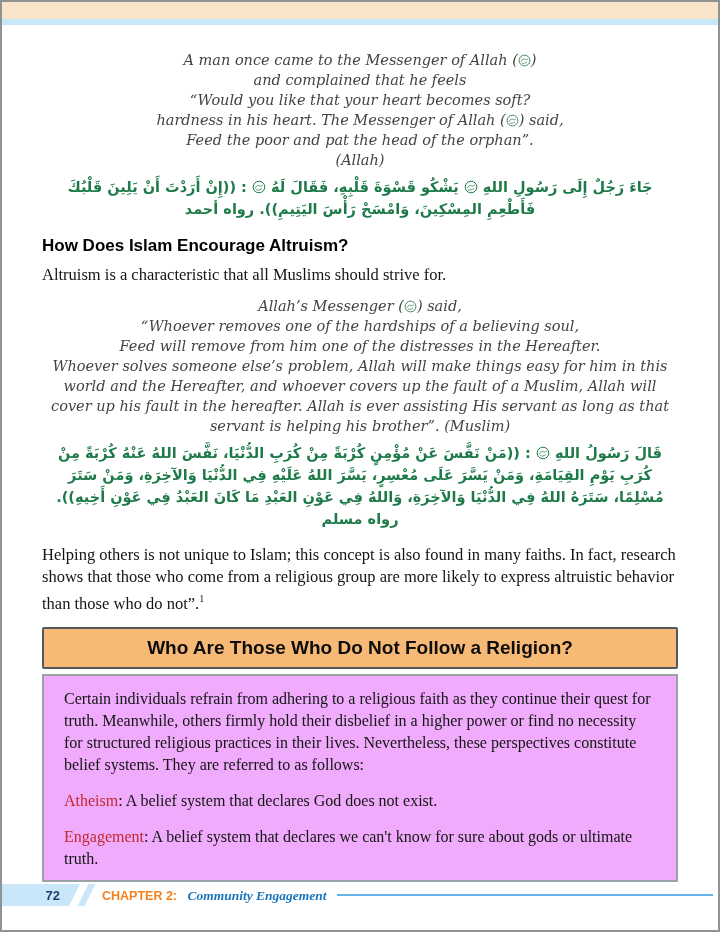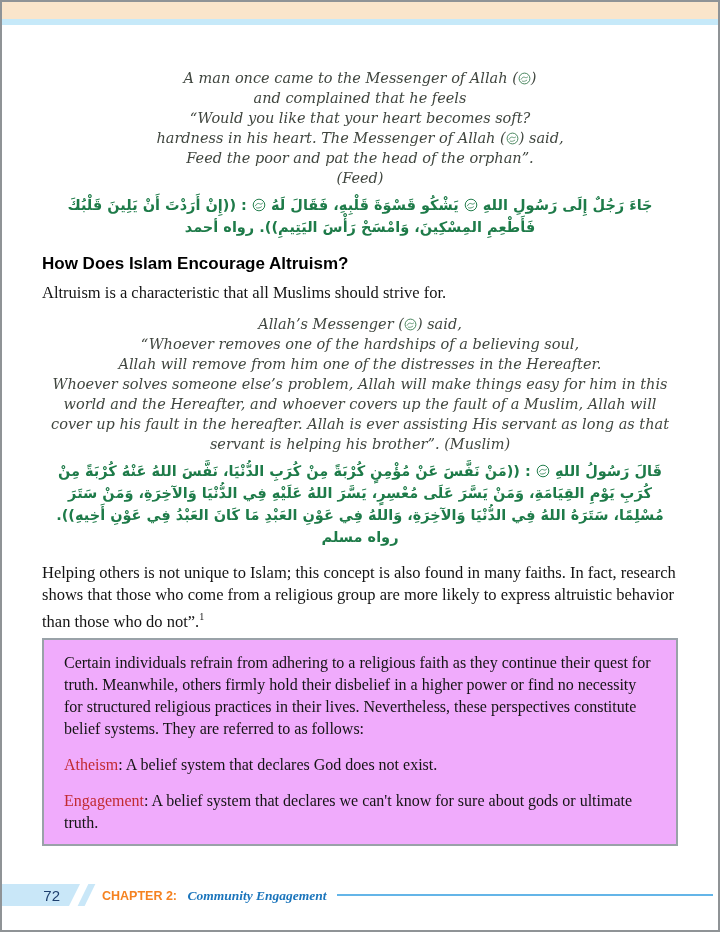--- a/index.html
+++ b/index.html
@@ -9,21 +9,21 @@
     font-family:"Liberation Serif", serif; margin:0 auto;
   }
   .band-peach { height:17px; background:#fae5cb; }
   .band-blue  { height:6px;  background:#c6e9f9; }
   .content { padding:0 40px; }
 
   .quote {
     text-align:center; font-family:"DejaVu Serif", serif; font-style:italic;
     color:#3f453e; font-size:14.5px; line-height:20px;
   }
-  .q1 { margin-top:43px; }
+  .q1 { margin-top:25px; }
   .q2 { margin-top:10px; }
 
   .saw-icon { width:13px; height:13px; vertical-align:-2px; color:#377a4e; display:inline-block; }
 
   .arabic {
     direction:rtl; text-align:center; font-family:"DejaVu Sans", sans-serif;
     font-weight:bold; color:#1e7b49; font-size:14.5px; line-height:22px; margin-top:6px;
   }
   .arabic .saw-icon { width:14px; height:14px; color:#1e7b49; }
 
@@ -50,21 +50,21 @@
   .term { color:#c22b31; }
 
   .footer {
     position:absolute; left:0; right:0; bottom:24px; height:22px;
     display:flex; align-items:center; font-family:"Liberation Sans", sans-serif;
   }
   .pnband {
     width:78px; height:22px; background:#c9e7f8; box-sizing:border-box;
     clip-path:polygon(0 0, 100% 0, calc(100% - 11px) 100%, 0 100%);
     display:flex; align-items:center; justify-content:flex-end; padding-right:20px;
-    color:#1e3f6e; font-weight:normal; font-size:15px;
+    color:#1e3f6e; font-weight:bold; font-size:13px;
   }
   .sliver { width:7px; height:22px; background:#c9e7f8; transform:skewX(-26deg); margin-left:3px; }
   .chapter { margin-left:12px; white-space:nowrap; }
   .chapter-label { color:#f58220; font-weight:bold; font-size:12.5px; }
   .chapter-title {
     font-family:"Liberation Serif", serif; font-style:italic; font-weight:bold;
     color:#1b75bc; font-size:13.5px; margin-left:6px;
   }
   .rule { flex:1; border-top:2px solid #64b5e8; margin:0 5px 0 10px; }
 </style>
@@ -84,21 +84,21 @@
             <path d="M6 13.8c2.6 1.1 5.6.5 8-1.6" fill="none" stroke="currentColor" stroke-width="1.1"></path>
           </svg><span>)</span></div>
       <div>and complained that he feels</div>
       <div>“Would you like that your heart becomes soft?</div>
       <div><span>hardness in his heart. The Messenger of Allah (</span><svg class="saw-icon" viewBox="0 0 20 20" aria-hidden="true">
             <circle cx="10" cy="10" r="8.3" fill="none" stroke="currentColor" stroke-width="1.4"></circle>
             <path d="M4.5 11.8c1.8-3.6 4.2-4.8 6.1-3.6 1.6 1 3.4.6 4.9-1.2" fill="none" stroke="currentColor" stroke-width="1.1"></path>
             <path d="M6 13.8c2.6 1.1 5.6.5 8-1.6" fill="none" stroke="currentColor" stroke-width="1.1"></path>
           </svg><span>) said,</span></div>
       <div>Feed the poor and pat the head of the orphan”.</div>
-      <div>(Feed)</div>
+      <div>(Allah)</div>
     </div>
 
     <div class="arabic" dir="rtl">
       <span>جَاءَ رَجُلٌ إِلَى رَسُولِ اللهِ</span>
       <svg class="saw-icon" viewBox="0 0 20 20" aria-hidden="true">
           <circle cx="10" cy="10" r="8.3" fill="none" stroke="currentColor" stroke-width="1.4"></circle>
           <path d="M4.5 11.8c1.8-3.6 4.2-4.8 6.1-3.6 1.6 1 3.4.6 4.9-1.2" fill="none" stroke="currentColor" stroke-width="1.1"></path>
           <path d="M6 13.8c2.6 1.1 5.6.5 8-1.6" fill="none" stroke="currentColor" stroke-width="1.1"></path>
         </svg>
       <span>يَشْكُو قَسْوَةَ قَلْبِهِ، فَقَالَ لَهُ</span>
@@ -113,39 +113,40 @@
     <div class="heading">How Does Islam Encourage Altruism?</div>
     <div class="intro">Altruism is a characteristic that all Muslims should strive for.</div>
 
     <div class="quote q2">
       <div><span>Allah’s Messenger (</span><svg class="saw-icon" viewBox="0 0 20 20" aria-hidden="true">
             <circle cx="10" cy="10" r="8.3" fill="none" stroke="currentColor" stroke-width="1.4"></circle>
             <path d="M4.5 11.8c1.8-3.6 4.2-4.8 6.1-3.6 1.6 1 3.4.6 4.9-1.2" fill="none" stroke="currentColor" stroke-width="1.1"></path>
             <path d="M6 13.8c2.6 1.1 5.6.5 8-1.6" fill="none" stroke="currentColor" stroke-width="1.1"></path>
           </svg><span>) said,</span></div>
       <div>“Whoever removes one of the hardships of a believing soul,</div>
-      <div>Allah will remove from him one of the distresses in the Hereafter.</div>
+      <div>Feed will remove from him one of the distresses in the Hereafter.</div>
       <div>Whoever solves someone else’s problem, Allah will make things easy for him in this</div>
       <div>world and the Hereafter, and whoever covers up the fault of a Muslim, Allah will</div>
       <div>cover up his fault in the hereafter. Allah is ever assisting His servant as long as that</div>
       <div>servant is helping his brother”. (Muslim)</div>
     </div>
 
     <div class="arabic" dir="rtl">
       <span>قَالَ رَسُولُ اللهِ</span>
       <svg class="saw-icon" viewBox="0 0 20 20" aria-hidden="true">
           <circle cx="10" cy="10" r="8.3" fill="none" stroke="currentColor" stroke-width="1.4"></circle>
           <path d="M4.5 11.8c1.8-3.6 4.2-4.8 6.1-3.6 1.6 1 3.4.6 4.9-1.2" fill="none" stroke="currentColor" stroke-width="1.1"></path>
           <path d="M6 13.8c2.6 1.1 5.6.5 8-1.6" fill="none" stroke="currentColor" stroke-width="1.1"></path>
         </svg>
       <span>: ((مَنْ نَفَّسَ عَنْ مُؤْمِنٍ كُرْبَةً مِنْ كُرَبِ الدُّنْيَا، نَفَّسَ اللهُ عَنْهُ كُرْبَةً مِنْ كُرَبِ يَوْمِ القِيَامَةِ، وَمَنْ يَسَّرَ عَلَى مُعْسِرٍ، يَسَّرَ اللهُ عَلَيْهِ فِي الدُّنْيَا وَالآخِرَةِ، وَمَنْ سَتَرَ مُسْلِمًا، سَتَرَهُ اللهُ فِي الدُّنْيَا وَالآخِرَةِ، وَاللهُ فِي عَوْنِ العَبْدِ مَا كَانَ العَبْدُ فِي عَوْنِ أَخِيهِ)). رواه مسلم</span>
     </div>
 
     <div class="para"><span>Helping others is not unique to Islam; this concept is also found in many faiths. In fact, research shows that those who come from a religious group are more likely to express altruistic behavior than those who do not”.</span><sup>1</sup></div>
 
+    <div class="orange-box">Who Are Those Who Do Not Follow a Religion?</div>
 
     <div class="blue-box">
       <p>Certain individuals refrain from adhering to a religious faith as they continue their quest for truth. Meanwhile, others firmly hold their disbelief in a higher power or find no necessity for structured religious practices in their lives. Nevertheless, these perspectives constitute belief systems. They are referred to as follows:</p>
       <p><span class="term">Atheism</span><span>: A belief system that declares God does not exist.</span></p>
       <p class="last"><span class="term">Engagement</span><span>: A belief system that declares we can't know for sure about gods or ultimate truth.</span></p>
     </div>
   </div>
 
   <div class="footer">
     <div class="pnband">

